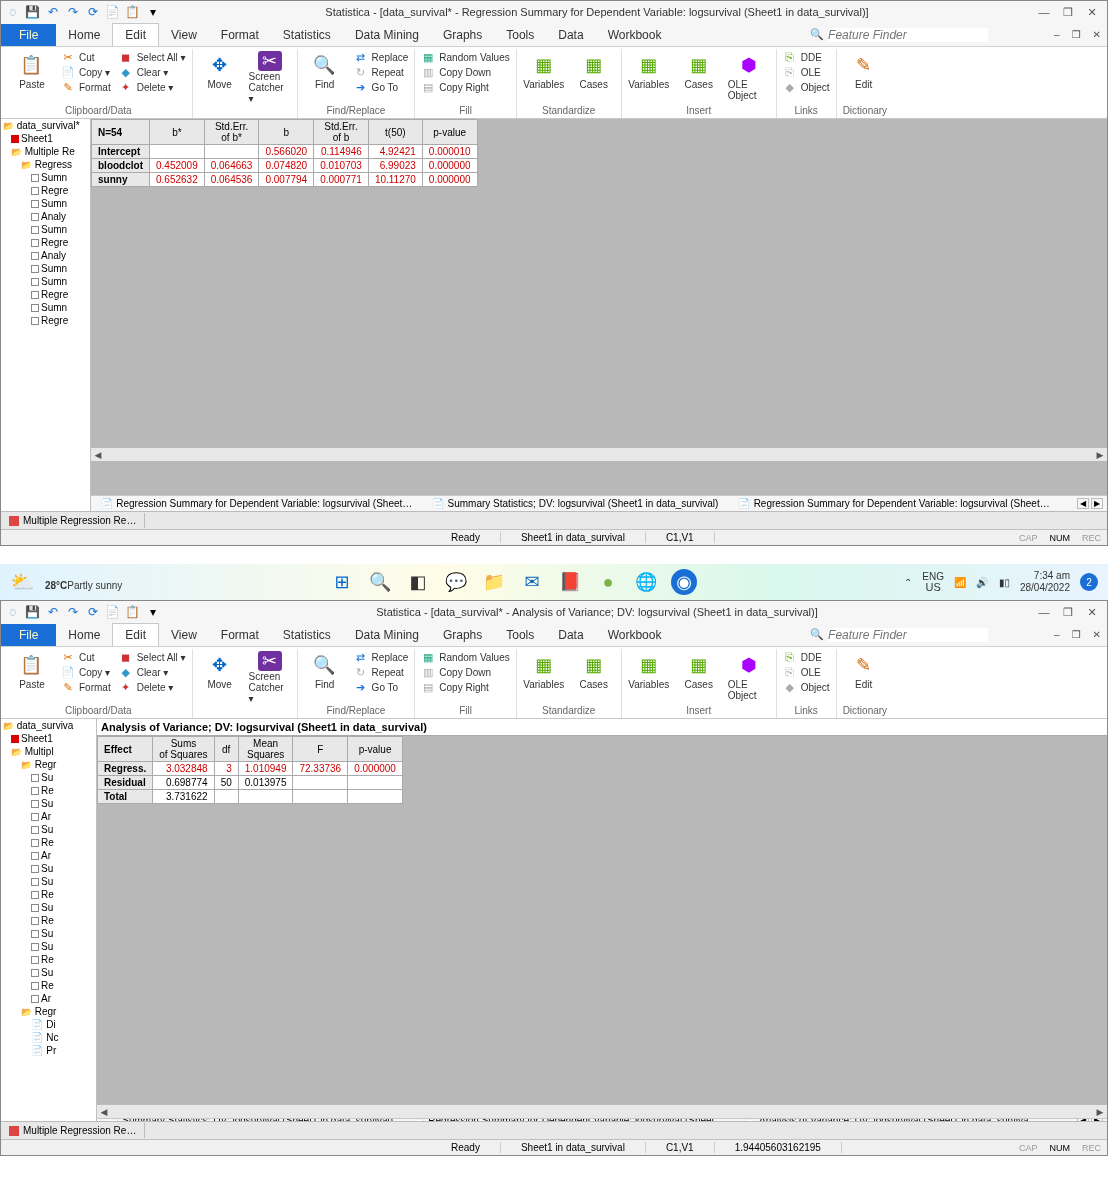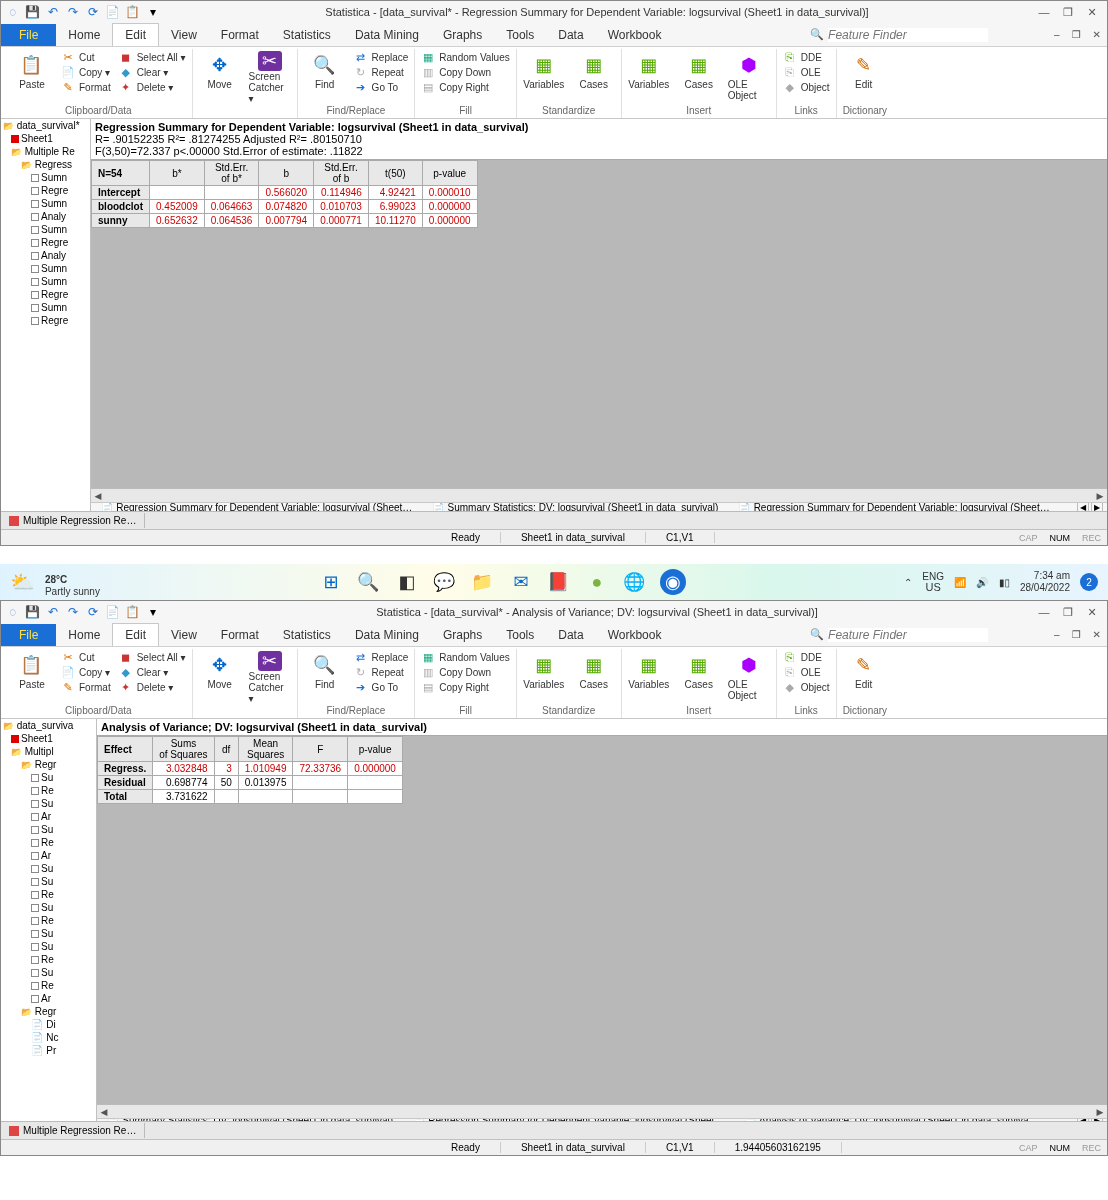--- a/index.html
+++ b/index.html
@@ -9,21 +9,21 @@
   
   .titlebar { display: flex; align-items: center; background: #f6f6f6; height: 22px; font-size: 11px; }
   .titlebar .left-icons { display: flex; align-items: center; gap: 4px; padding: 0 4px; }
   .titlebar .left-icons .ic { width: 16px; height: 16px; display: inline-flex; align-items: center; justify-content: center; font-size: 12px; }
   .titlebar .title { flex: 1; text-align: center; font-size: 11px; color: #333; }
   .titlebar .wbtns { display: flex; gap: 2px; padding: 0 4px; }
   .titlebar .wbtns span { width: 22px; text-align: center; font-size: 11px; color: #555; }
 
   
   .tabsrow { display: flex; align-items: center; height: 24px; background: #f6f6f6; border-bottom: 1px solid #d0d0d0; }
-  .tabsrow .file { background: #1a6fd6; color: #fde047; padding: 4px 18px; font-size: 12px; }
+  .tabsrow .file { background: #1a6fd6; color: #fef9c3; padding: 4px 18px; font-size: 12px; }
   .tabsrow .tab { padding: 4px 12px; font-size: 12px; color: #333; }
   .tabsrow .tab.active { background: #fff; border: 1px solid #c8c8c8; border-bottom: none; }
   .tabsrow .spacer { flex: 1; }
   .tabsrow .search { display: flex; align-items: center; gap: 4px; padding-right: 60px; color: #666; }
   .tabsrow .search input { border: none; outline: none; font-size: 12px; font-style: italic; color: #888; width: 160px; }
   .tabsrow .mini { color: #555; padding: 0 6px; font-size: 10px; }
 
   
   .ribbon { display: flex; background: #fff; border-bottom: 1px solid #c8c8c8; padding: 2px 4px 0 4px; height: 72px; }
   .rgroup { display: flex; flex-direction: column; border-right: 1px solid #e0e0e0; padding: 0 6px; height: 100%; }
@@ -73,21 +73,21 @@
   .wbtabs .wtab { padding: 2px 8px; border-right: 1px solid #bbb; display: flex; align-items: center; gap: 4px;}
   .wbtabs .wtab .wic { width:10px; height:10px; background:#d44; }
 
   .status { display: flex; background: #f0f0f0; border-top: 1px solid #c0c0c0; font-size: 10px; height: 16px; align-items: center; }
   .status .cell { padding: 0 20px; border-right: 1px solid #ccc; text-align: right; }
   .status .spacer { flex: 1; }
   .status .ind { padding: 0 6px; color: #999; font-size: 9px; }
 
   
   .taskbar { height: 36px; display: flex; align-items: center; gap: 10px; padding: 0 10px; background: linear-gradient(90deg,#dff3ff 0%,#fffde8 40%,#d9f7ec 70%,#e8f4ff 100%); font-size: 10px; color: #333;}
-  .taskbar .weather { display: flex; flex-direction: column; line-height: 12px; margin-top: 8px; }
+  .taskbar .weather { display: flex; line-height: 12px; margin-top: 8px; }
   .taskbar .center { flex: 1; display: flex; justify-content: center; gap: 12px; font-size: 18px;}
   .taskbar .tic { width:26px; height:26px; display:inline-flex; align-items:center; justify-content:center; border-radius:4px;}
   .taskbar .tray { display: flex; align-items: center; gap: 10px; }
   .taskbar .clock { display: flex; flex-direction: column; line-height: 12px; text-align: right; }
 
   .orange { color: #d97000; }
   .blue { color: #1a6fd6; }
 </style>
 </head>
 <body>
@@ -309,25 +309,20 @@
         <div class="tnode i3"><span class="sq"></span>Regre</div>
         <div class="tnode i3"><span class="sq"></span>Analy</div>
         <div class="tnode i3"><span class="sq"></span>Sumn</div>
         <div class="tnode i3"><span class="sq"></span>Sumn</div>
         <div class="tnode i3"><span class="sq"></span>Regre</div>
         <div class="tnode i3"><span class="sq"></span>Sumn</div>
         <div class="tnode i3"><span class="sq"></span>Regre</div>
       </div>
     <div class="main">
       <div class="sheet">
-        <div class="hdrtxt">
-          <div class="line b">Regression Summary for Dependent Variable: logsurvival (Sheet1 in data_survival)</div>
-          <div class="line">R= .90152235 R²= .81274255 Adjusted R²= .80150710</div>
-          <div class="line">F(3,50)=72.337 p&lt;.00000 Std.Error of estimate: .11822</div>
-        </div>
         <table class="data" id="table1">
             <tbody>
               <tr>
                 <th class="rowhdr">N=54</th>
                 <th>b*</th>
                 <th>Std.Err.<br>of b*</th>
                 <th>b</th>
                 <th>Std.Err.<br>of b</th>
                 <th>t(50)</th>
                 <th>p-value</th>

